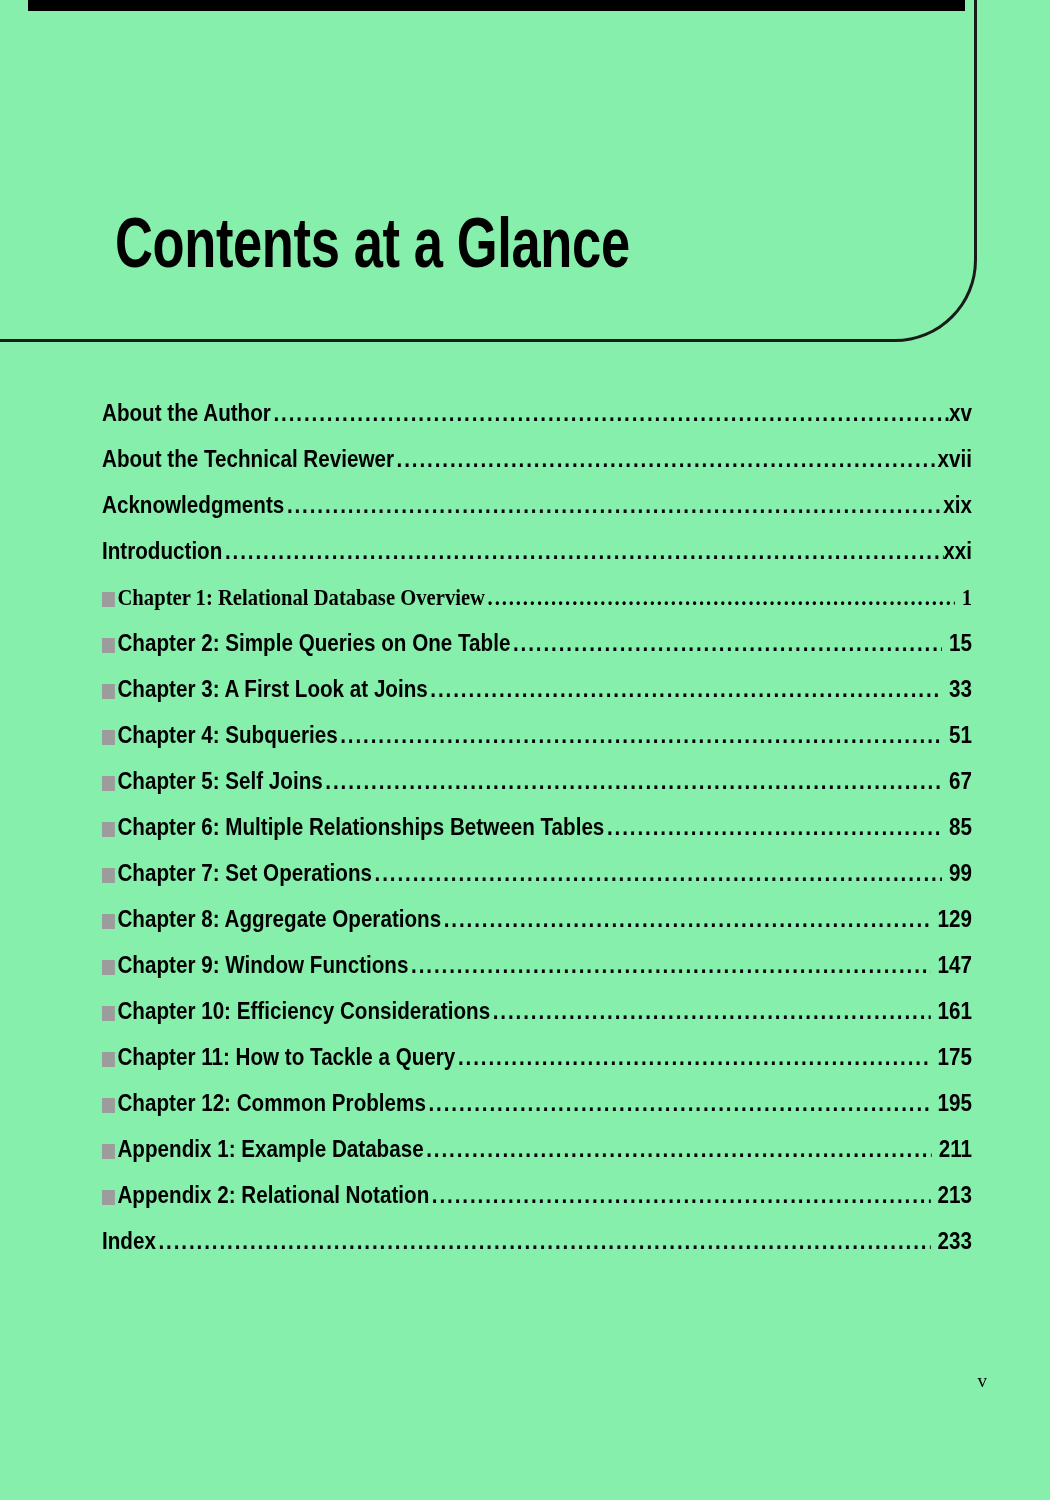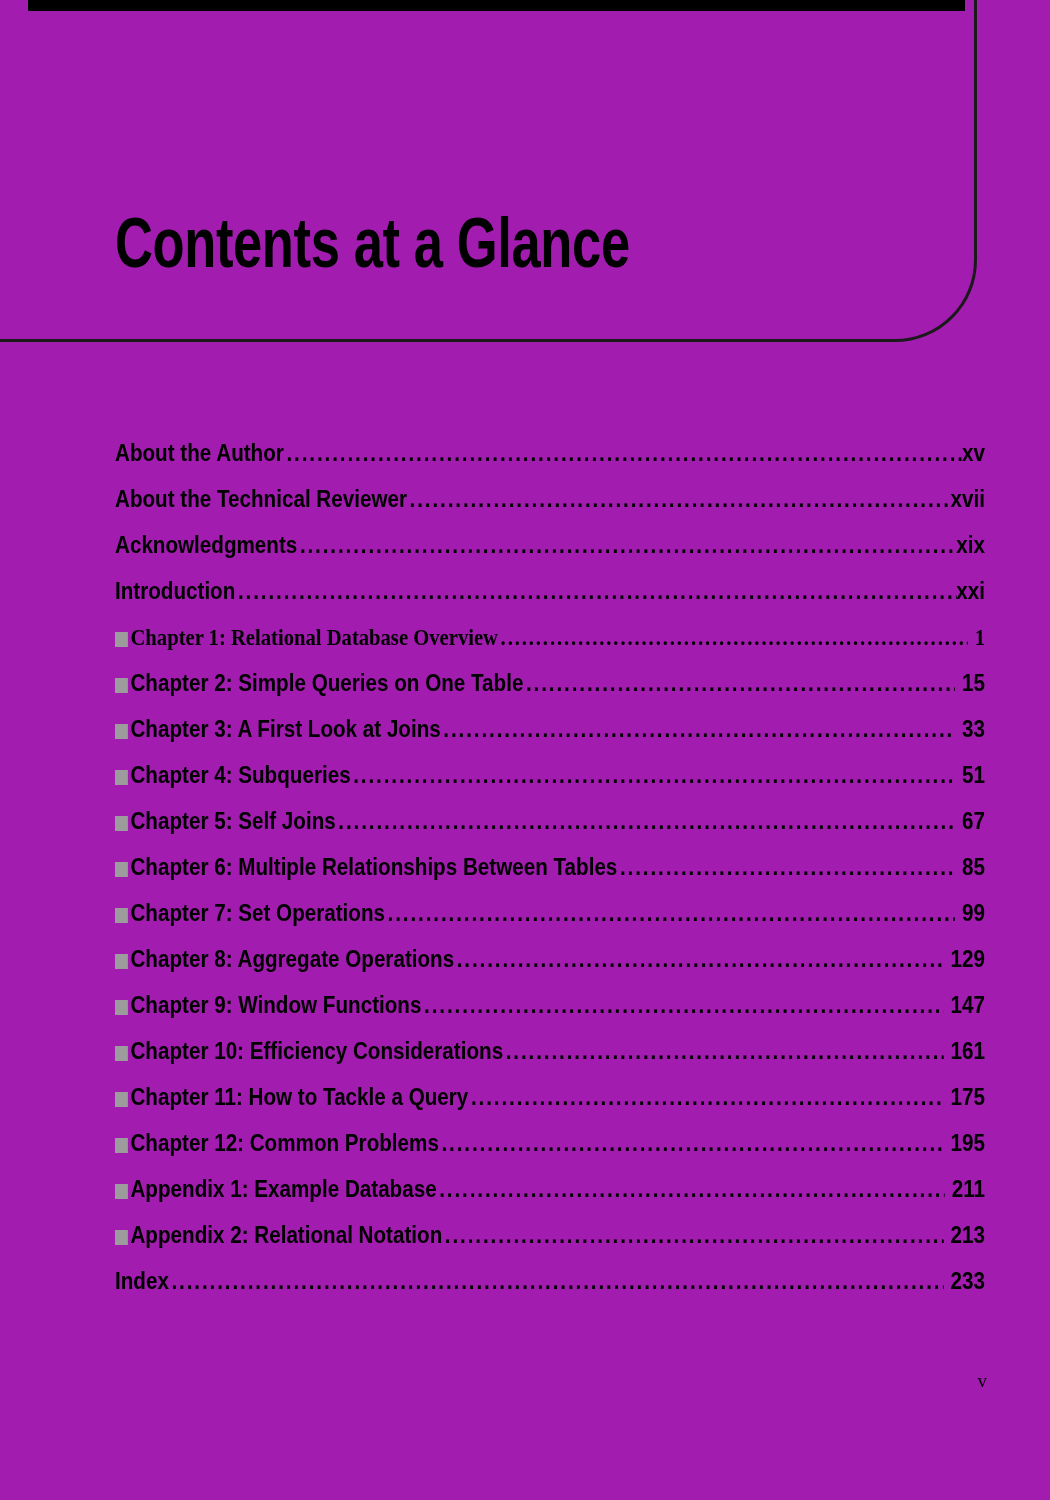--- a/index.html
+++ b/index.html
@@ -1,20 +1,20 @@
 <!DOCTYPE html>
 <html style="--bar-color: #000000; --rule-color: #1a1a1a; --bullet-color: #9c9c9c;"><head>
 <meta charset="utf-8">
 <style>
   html, body { margin: 0; padding: 0; background: #ffffff; }
   .page {
     position: relative;
     width: 1050px;
     height: 1500px;
-    background: #a21caf;
+    background: #86efac;
     overflow: hidden;
     font-family: "Liberation Sans", sans-serif;
     color: #000000;
   }
   
   .top-bar {
     position: absolute;
     top: 0; left: 28px;
     width: 937px; height: 11px;
     background: var(--bar-color, #000);
@@ -35,23 +35,22 @@
     font-size: 70px;
     line-height: 70px;
     font-weight: 700;
     letter-spacing: -0.5px;
     white-space: nowrap;
     transform: scaleX(0.75);
     transform-origin: 0 0;
   }
   .toc {
     position: absolute;
-    left: 115px; top: 401px;
+    left: 102px; top: 401px;
     width: 870px;
-    margin-top: 40px;
   }
   .toc-row { height: 24px; margin-bottom: 22px; }
   .toc-row.chapters-start { margin-top: 15px; font-family: Liberation Serif, serif; }
   .toc-row.index-start { margin-top: 18px; text-align: right; }
   .toc-row-inner {
     display: flex;
     align-items: baseline;
     width: 1012px;
     transform: scaleX(0.8597);
     transform-origin: 0 0;

